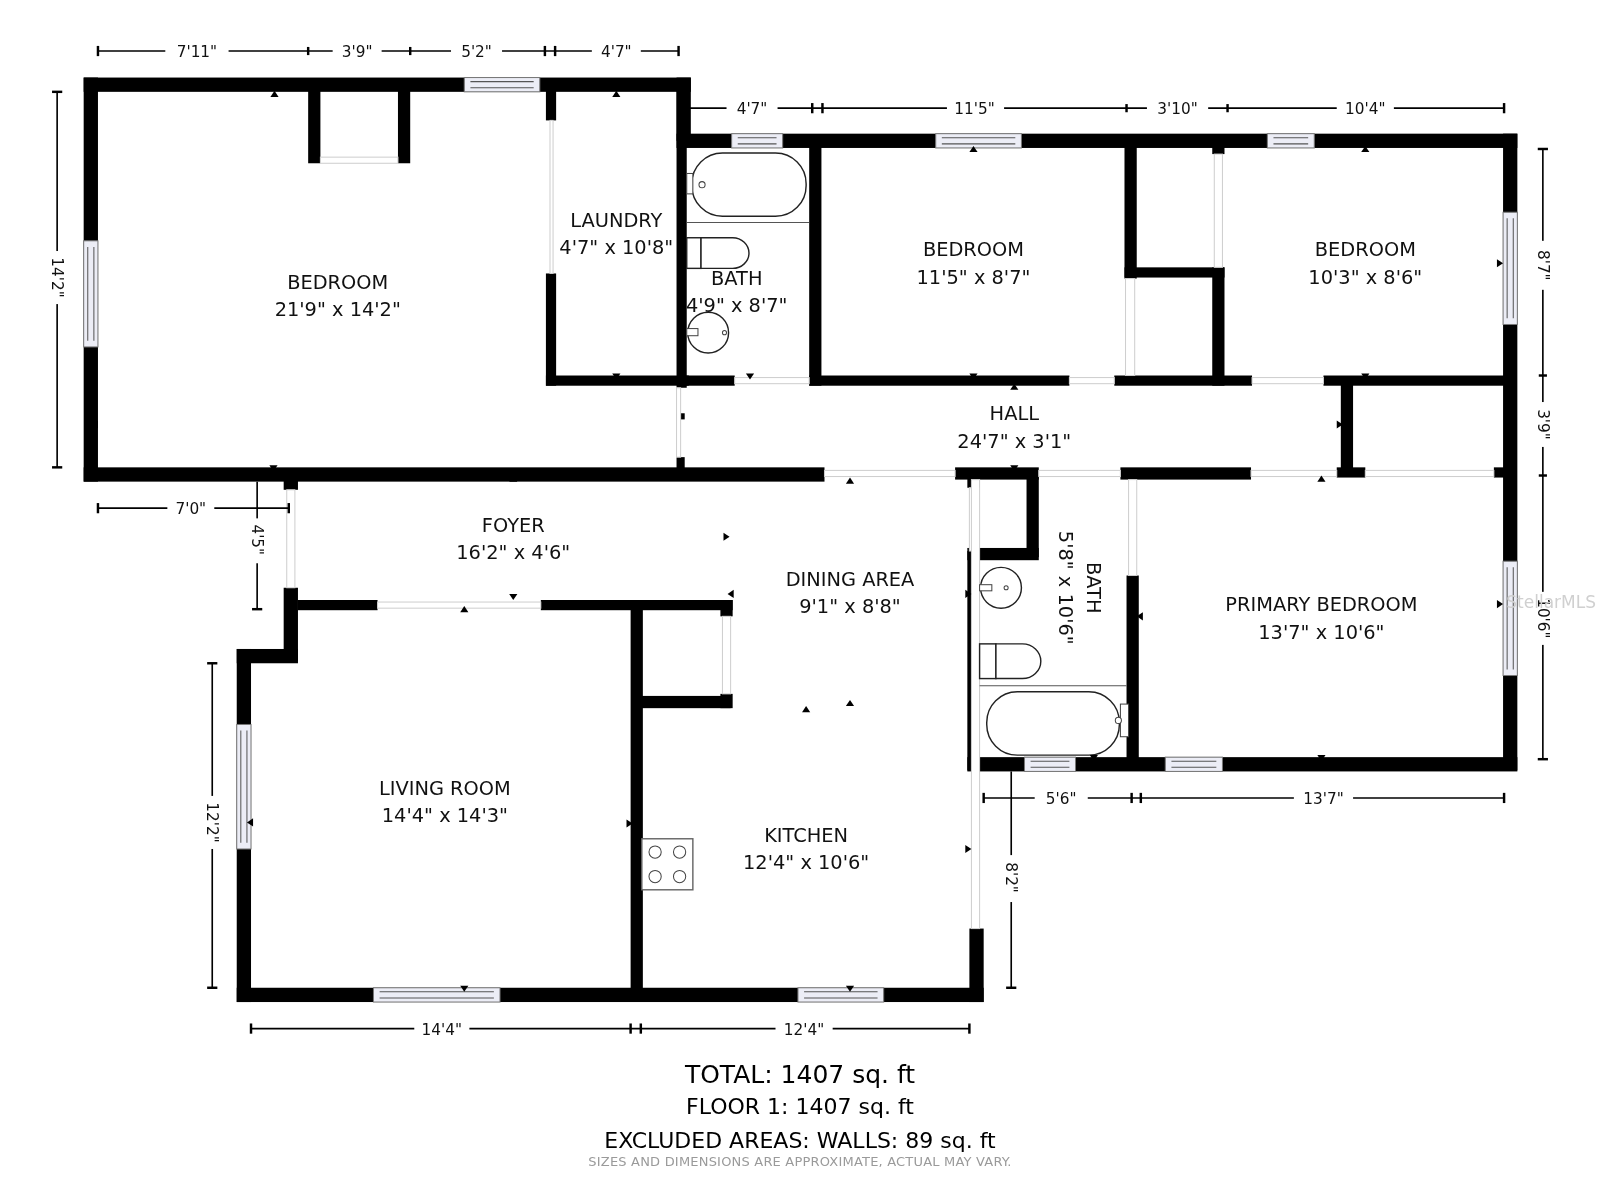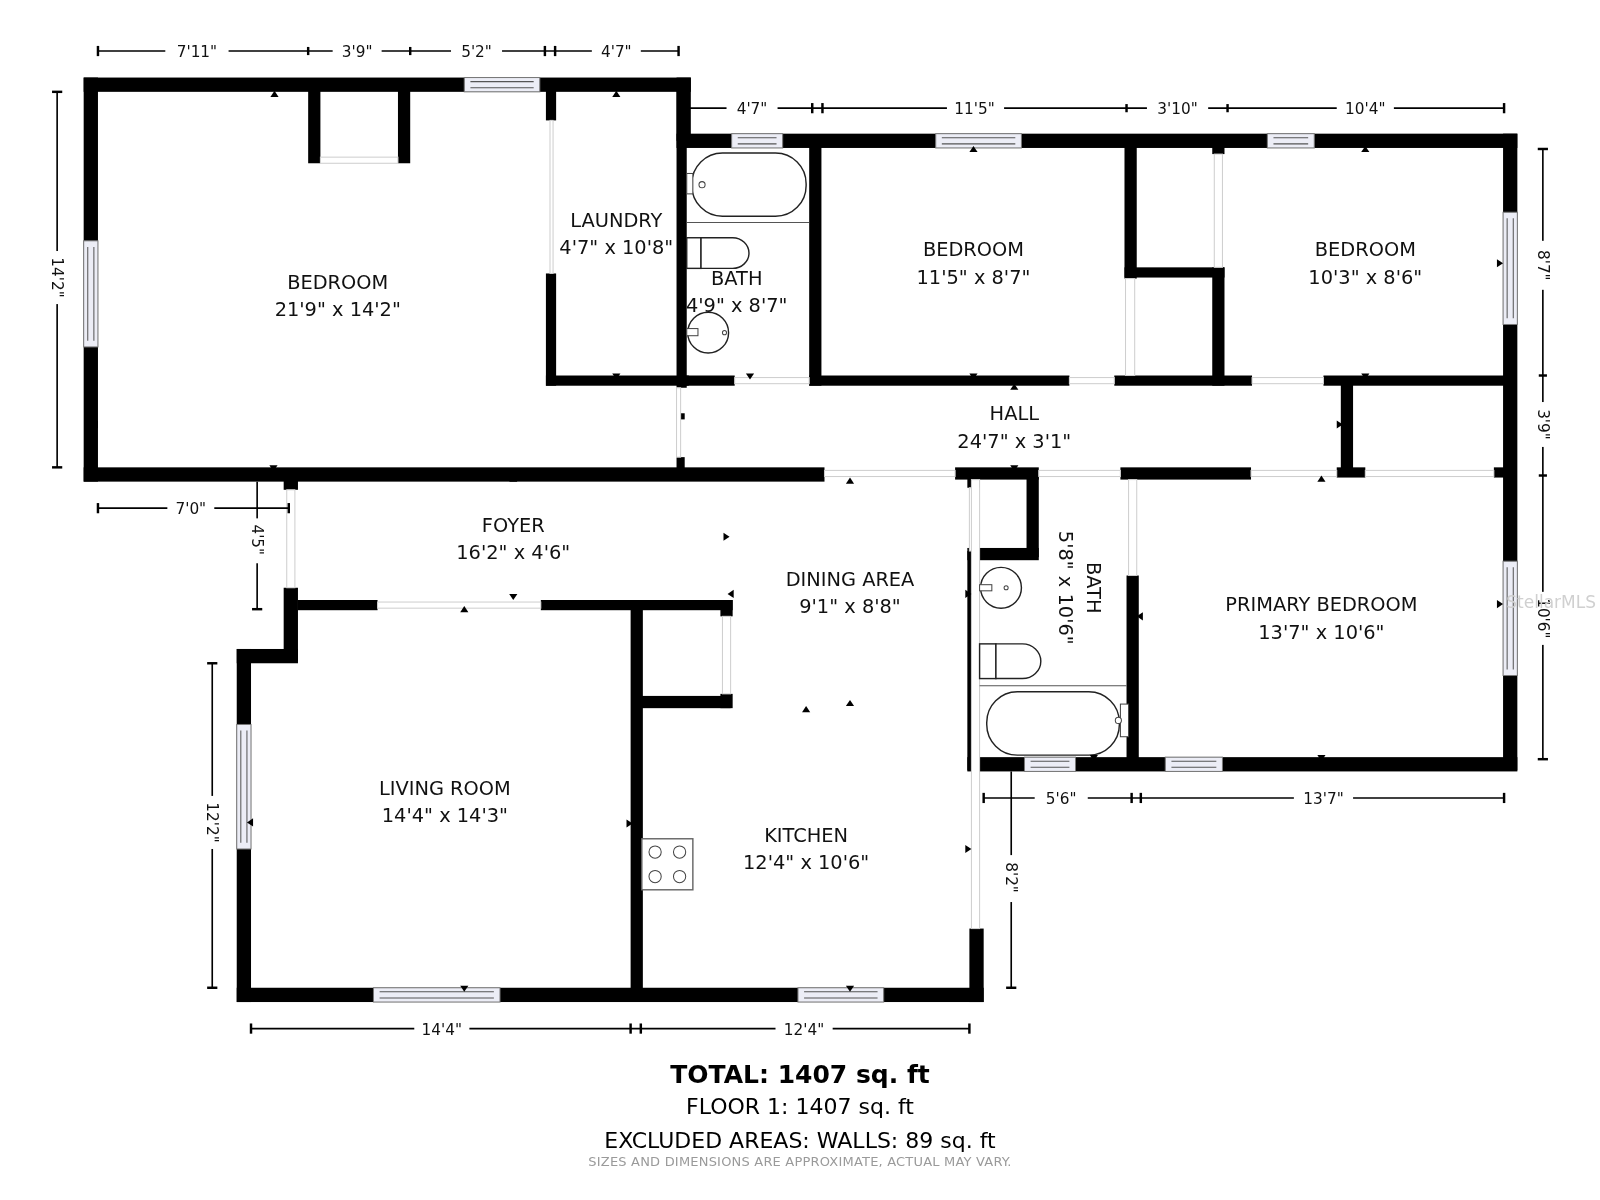--- a/index.html
+++ b/index.html
@@ -11,21 +11,21 @@
   .opening { fill:#ffffff; stroke:#cfcfcf; stroke-width:1; }
   .dim-line { stroke:#000; stroke-width:1.6; fill:none; }
   .dim-tick { stroke:#000; stroke-width:2.4; }
   .dim-text { font-size:15px; fill:#111; }
   .room-name { font-size:19px; fill:#111; }
   .room-size { font-size:19px; fill:#111; }
   .fixture { fill:#ffffff; stroke:#222; stroke-width:1.4; }
   .fixture-thin { fill:#ffffff; stroke:#444; stroke-width:1; }
   .arrow { fill:#000; }
   .totals { position:absolute; left:0; width:1600px; text-align:center; color:#000; }
-  .total-bold { top:1060px; font-size:25px; font-weight:bold; }
+  .total-bold { top:1060px; font-size:25px; font-weight:normal; }
   .total-line { font-size:22px; }
   .floor1 { top:1094px; }
   .excluded { top:1128px; }
   .disclaimer { top:1154px; font-size:13px; color:#9a9a9a; letter-spacing:0.2px; }
   .watermark { position:absolute; right:4px; top:592px; font-size:17px; color:#d0d0d0; font-weight:normal; }
 </style>
 </head>
 <body>
 
 <svg id="plan" viewBox="0 0 1568 1176" xmlns="http://www.w3.org/2000/svg">

